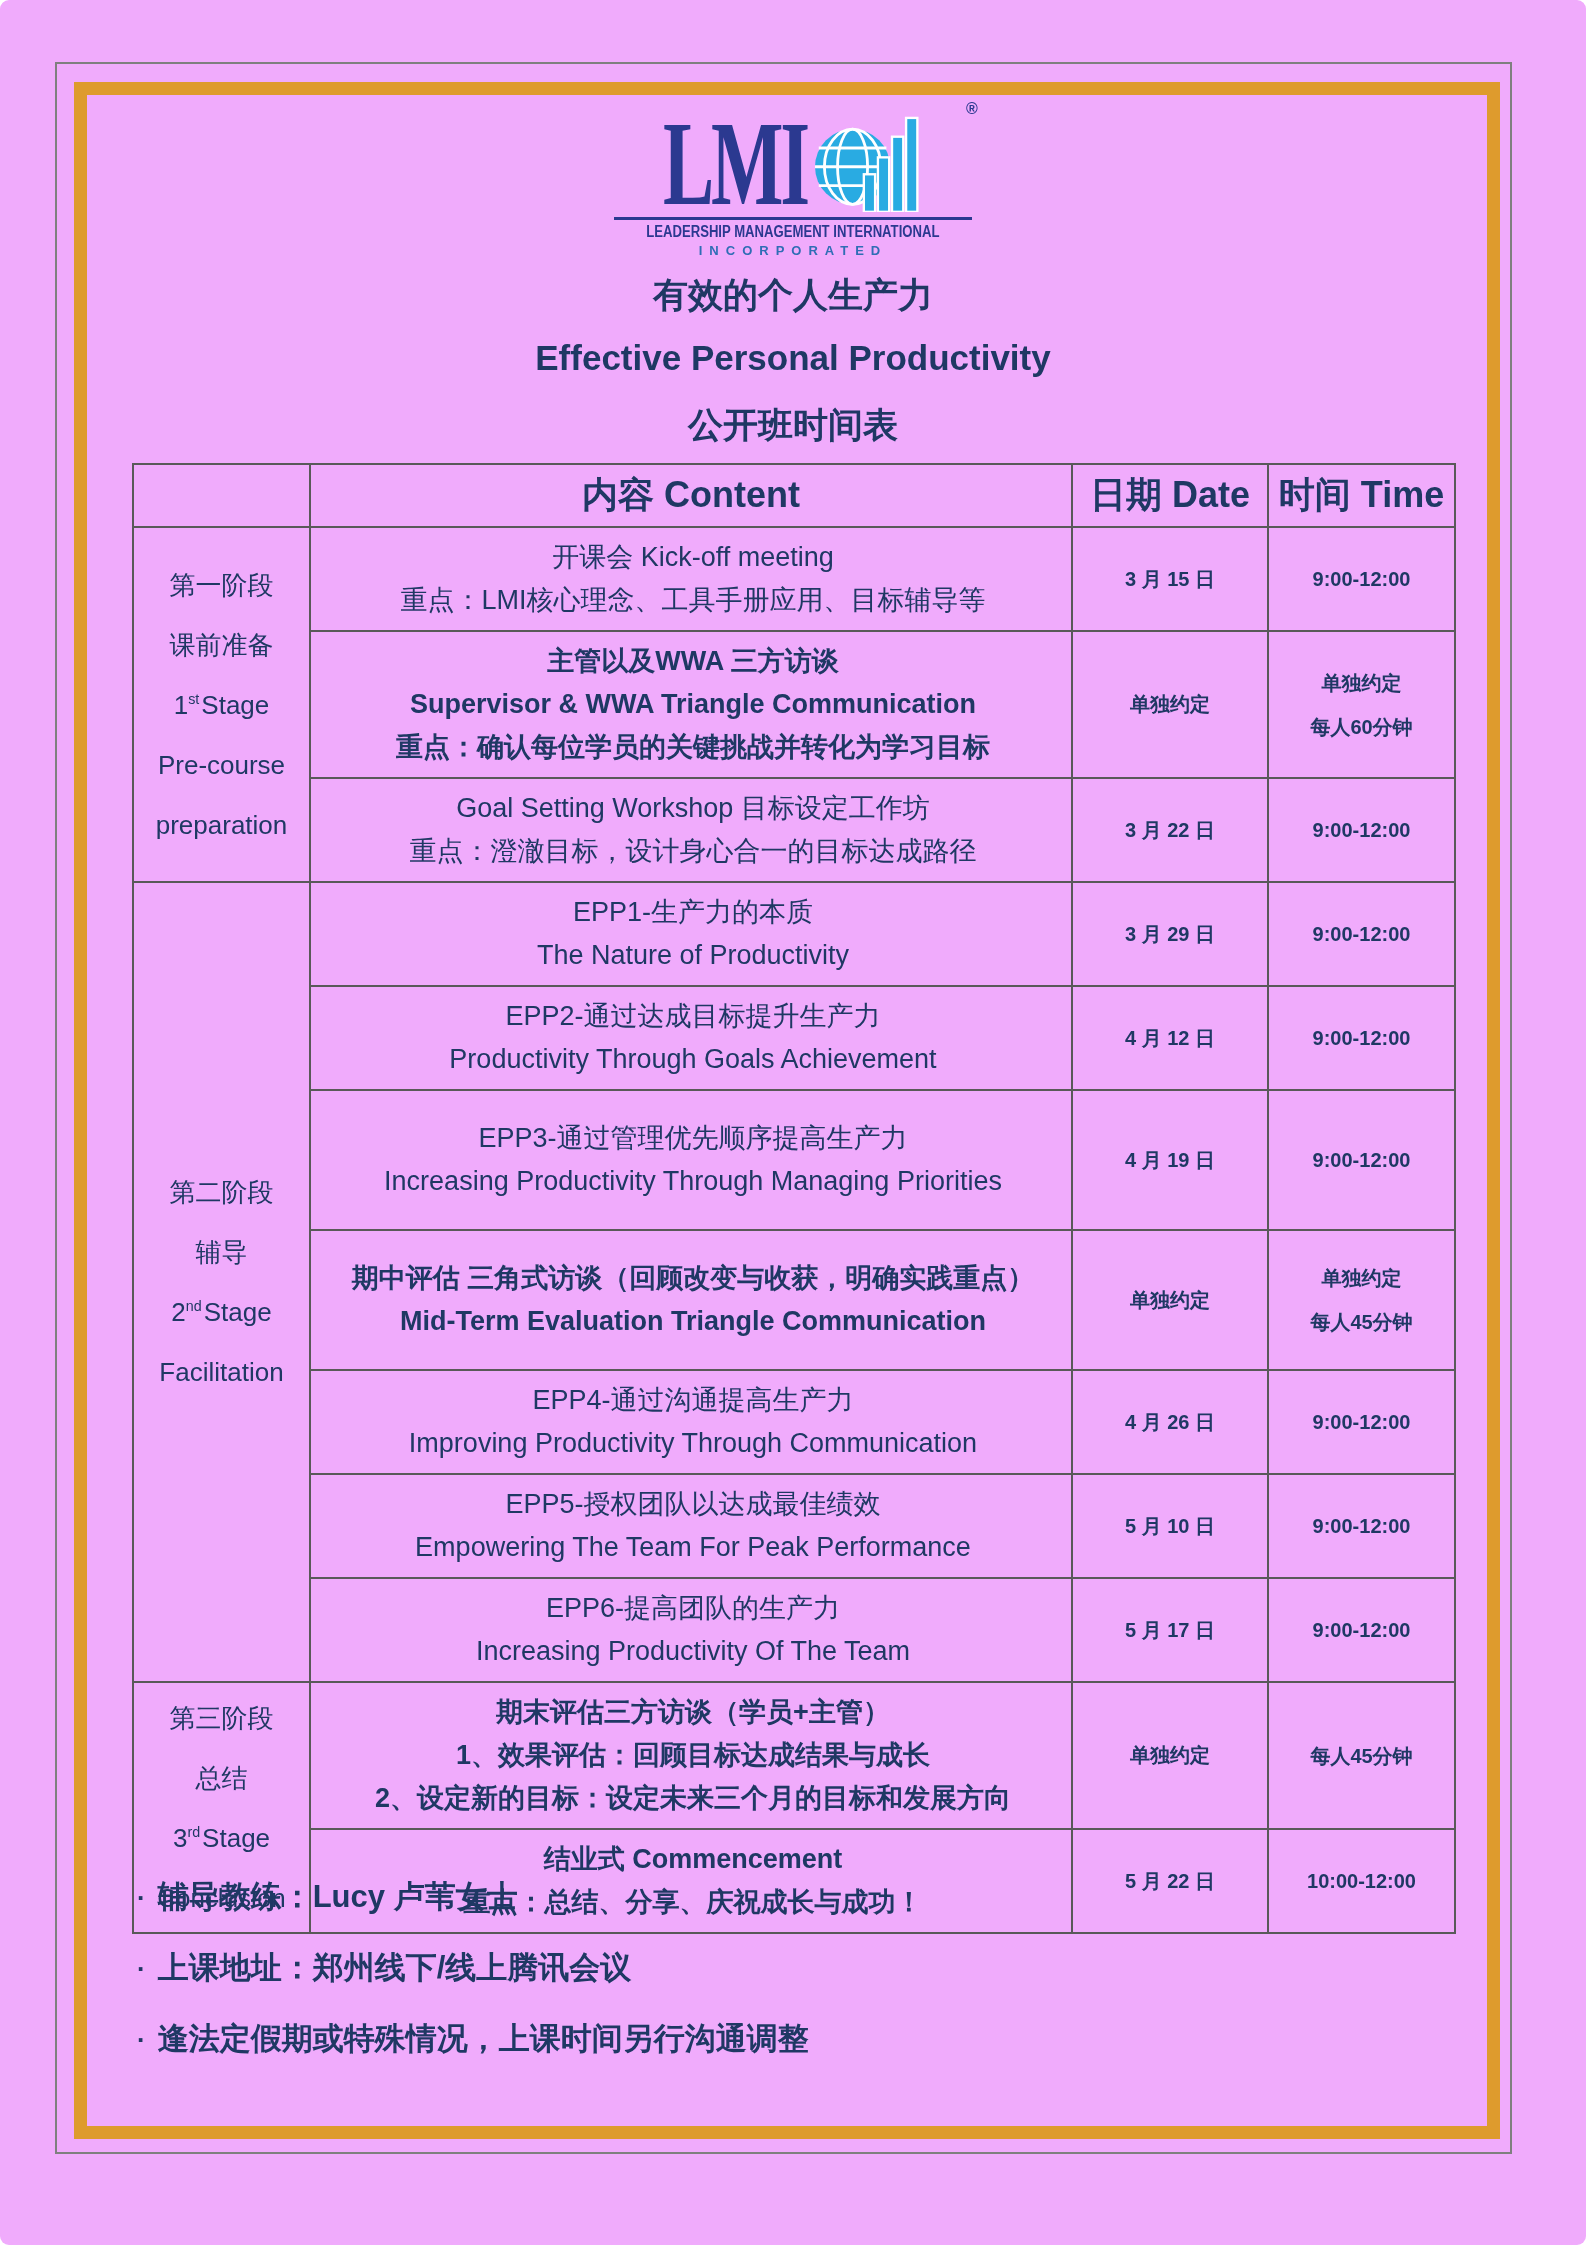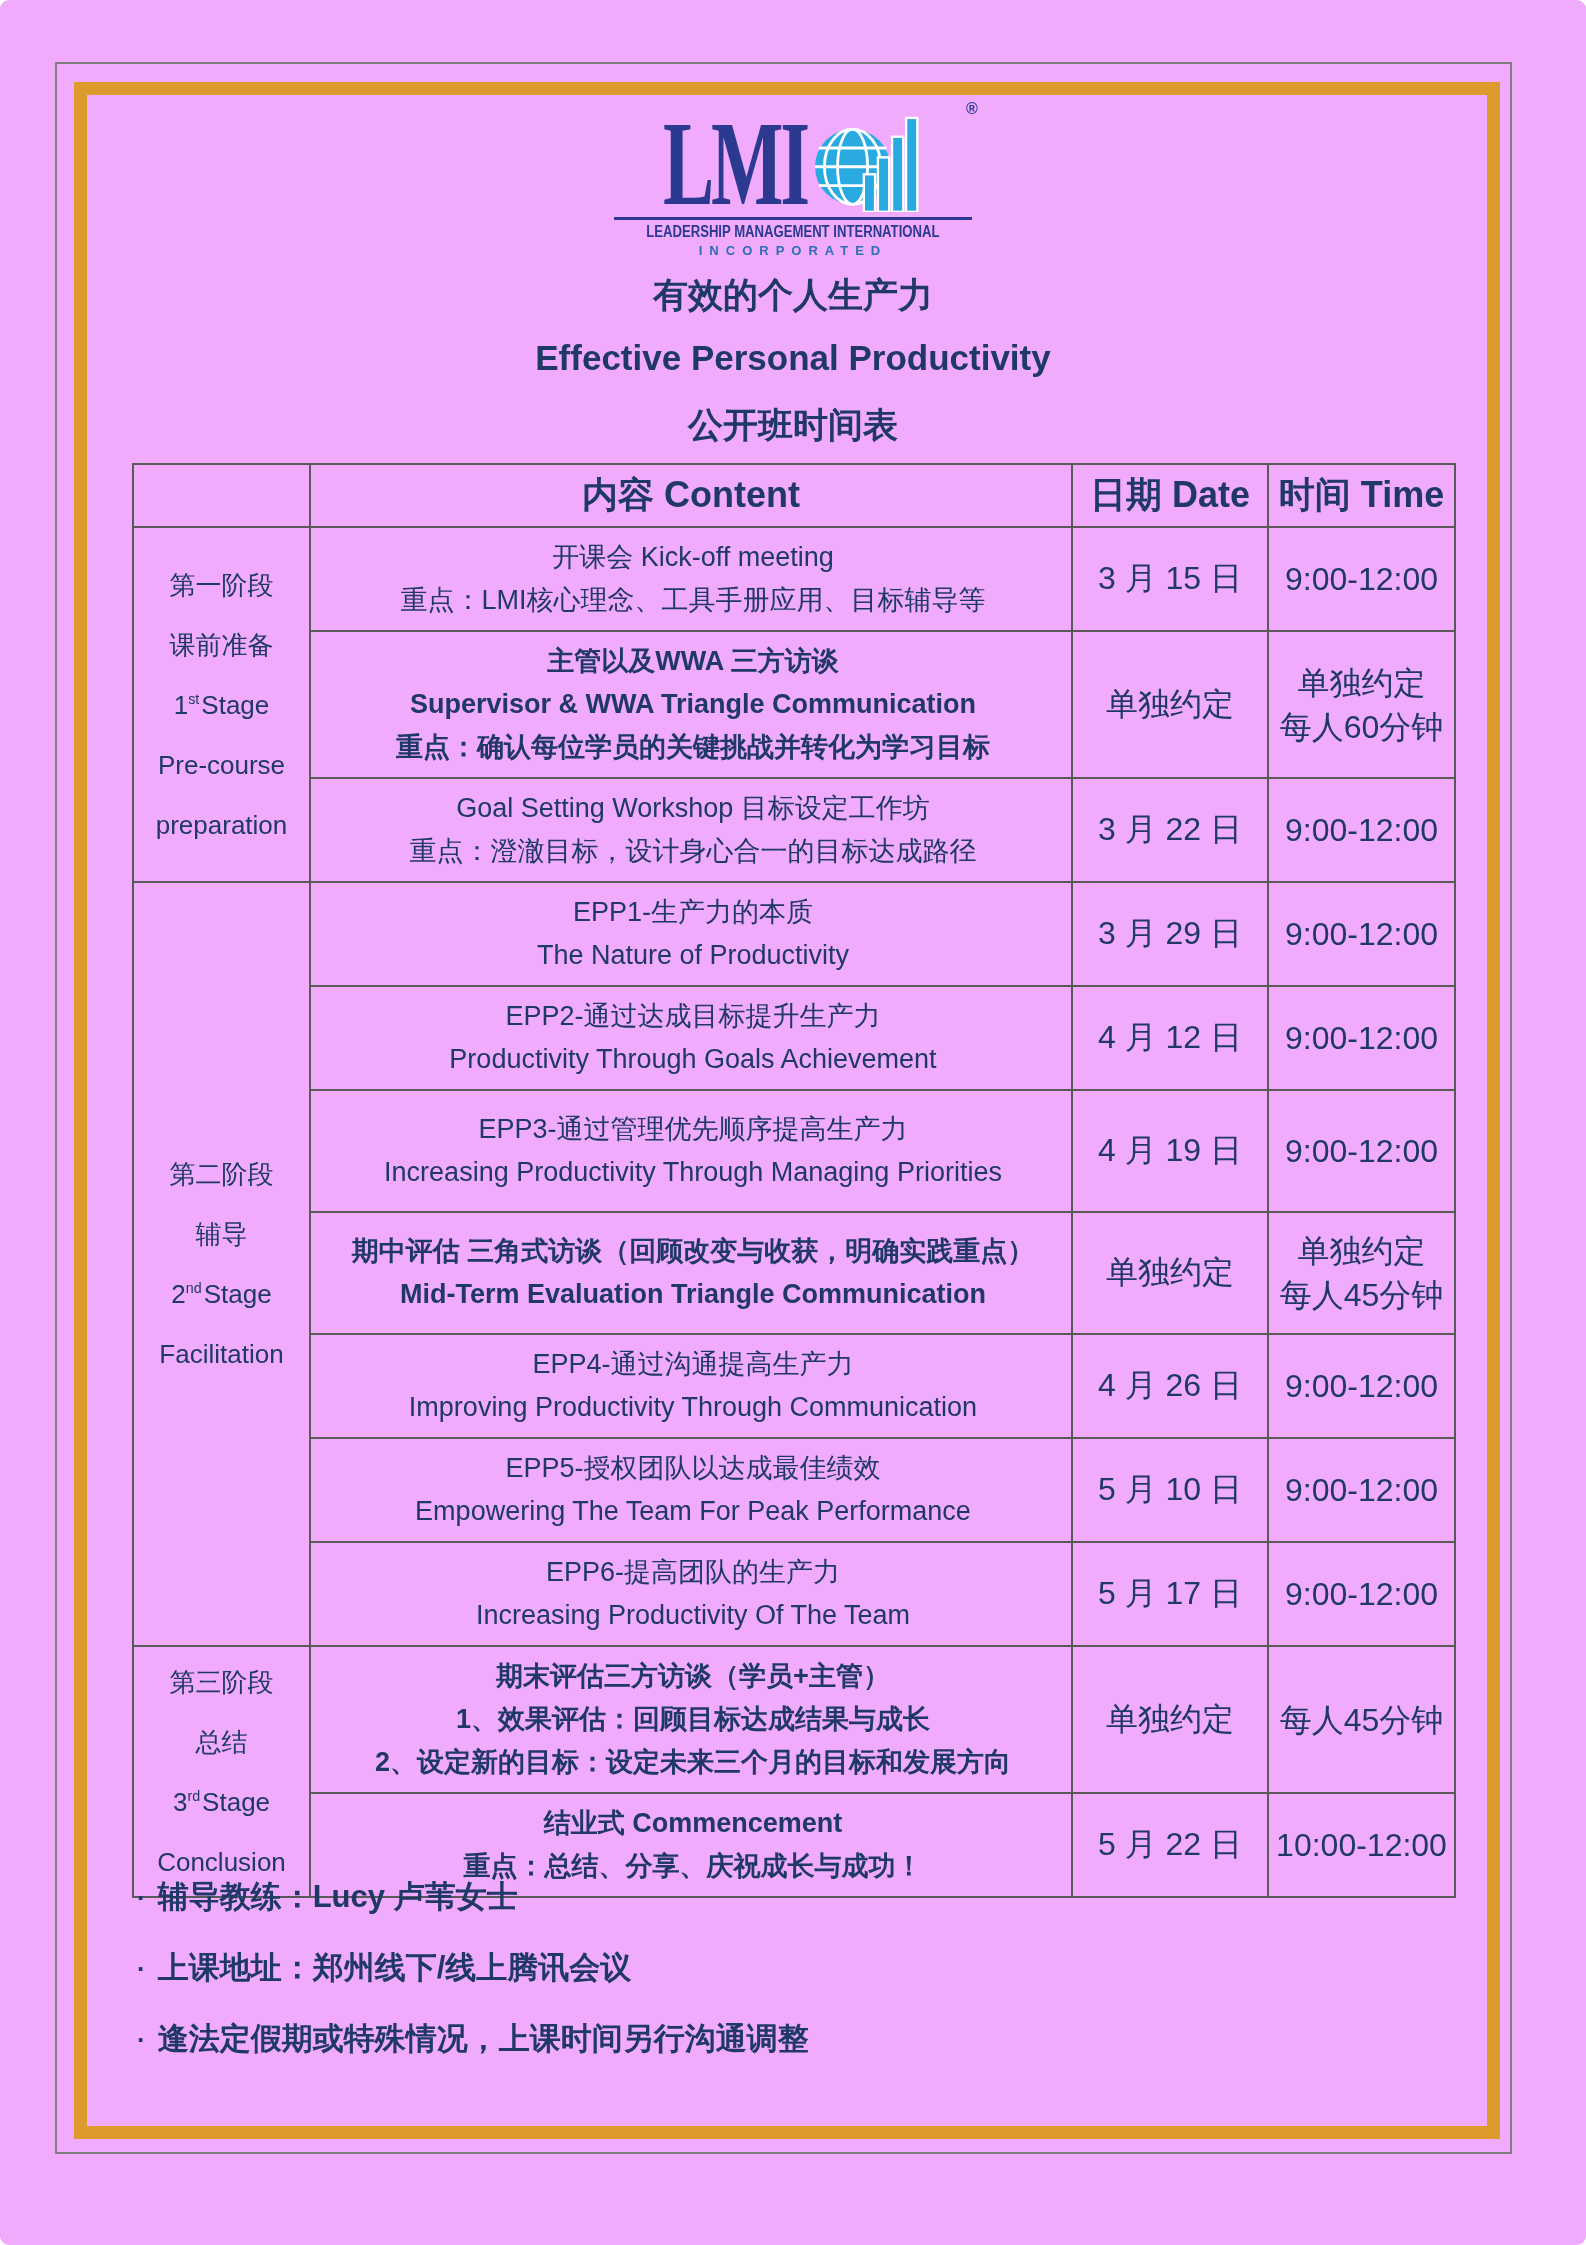--- a/index.html
+++ b/index.html
@@ -67,25 +67,25 @@
   }
   th{font-weight:700;font-size:36px;text-align:center;padding:6px 4px;}
   .cell-stage{
     text-align:center;font-size:26px;line-height:60px;
     font-weight:400;padding:2px 4px;
   }
   .cell-stage sup{font-size:0.55em;vertical-align:super;line-height:0;}
   .cell-stage .word{margin-left:2px;}
   .cell-content{padding:8px 12px 8px 16px;text-align:center;}
   .cell-content div{line-height:43px;}
-  .cell-date,.cell-time{text-align:center;font-weight:400;font-size:32px;padding:4px 4px;}
+  .cell-date,.cell-time{text-align:center;font-weight:700;font-size:20px;padding:4px 4px;}
   .cell-time div{line-height:44px;}
   tr.bold .cell-content div{font-weight:700;}
   .h57{height:57px}.h87{height:87px}.h131{height:131px}.h103{height:103px}
-  .h100{height:100px}.h132{height:122px}.h135{height:135px}.h109{height:81px}.h98{height:98px}
+  .h100{height:100px}.h132{height:140px}.h135{height:135px}.h109{height:81px}.h98{height:98px}
 
   
   .notes{position:absolute;left:137px;top:1862px;font-weight:700;font-size:31px;color:#1F3864;}
   .note-line{line-height:69px;white-space:nowrap;}
   .note-line .bullet{margin-right:12px;font-size:26px;}
 </style>
 </head>
 <body>
 
 <div class="page">

